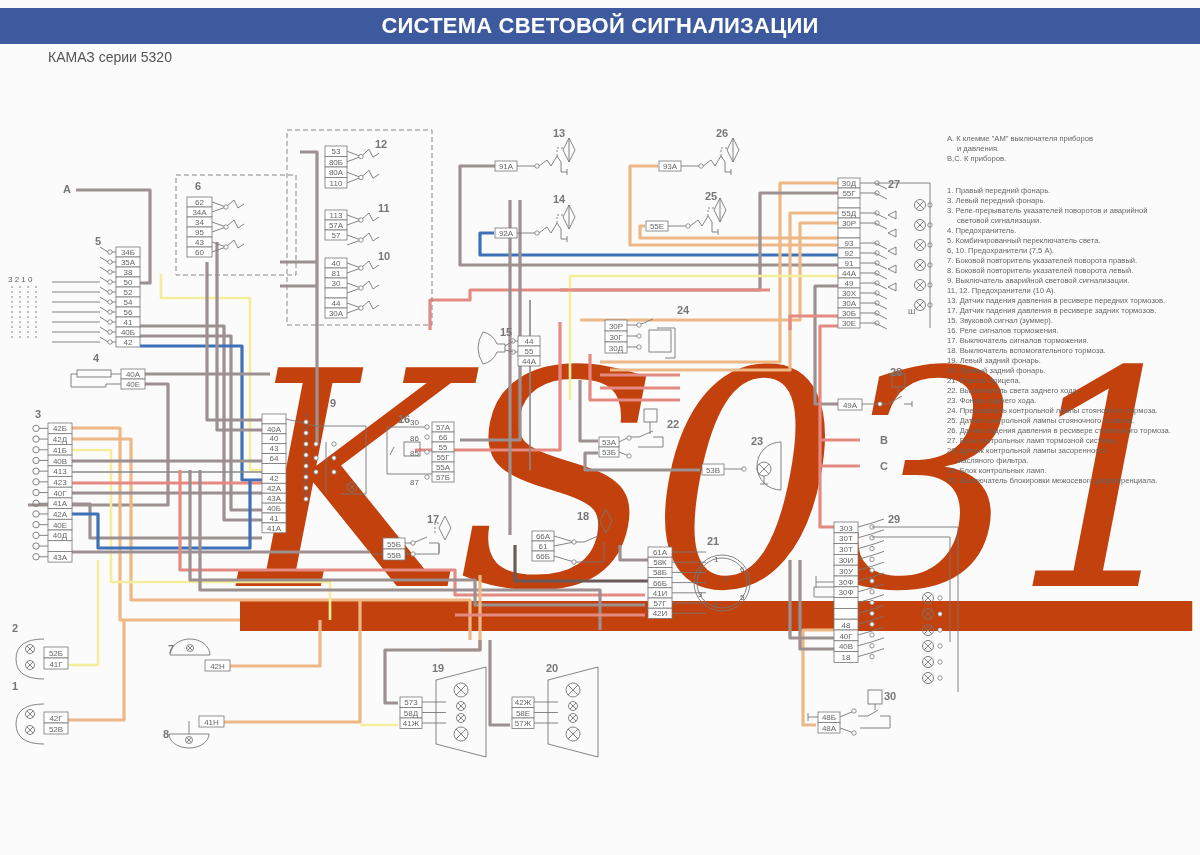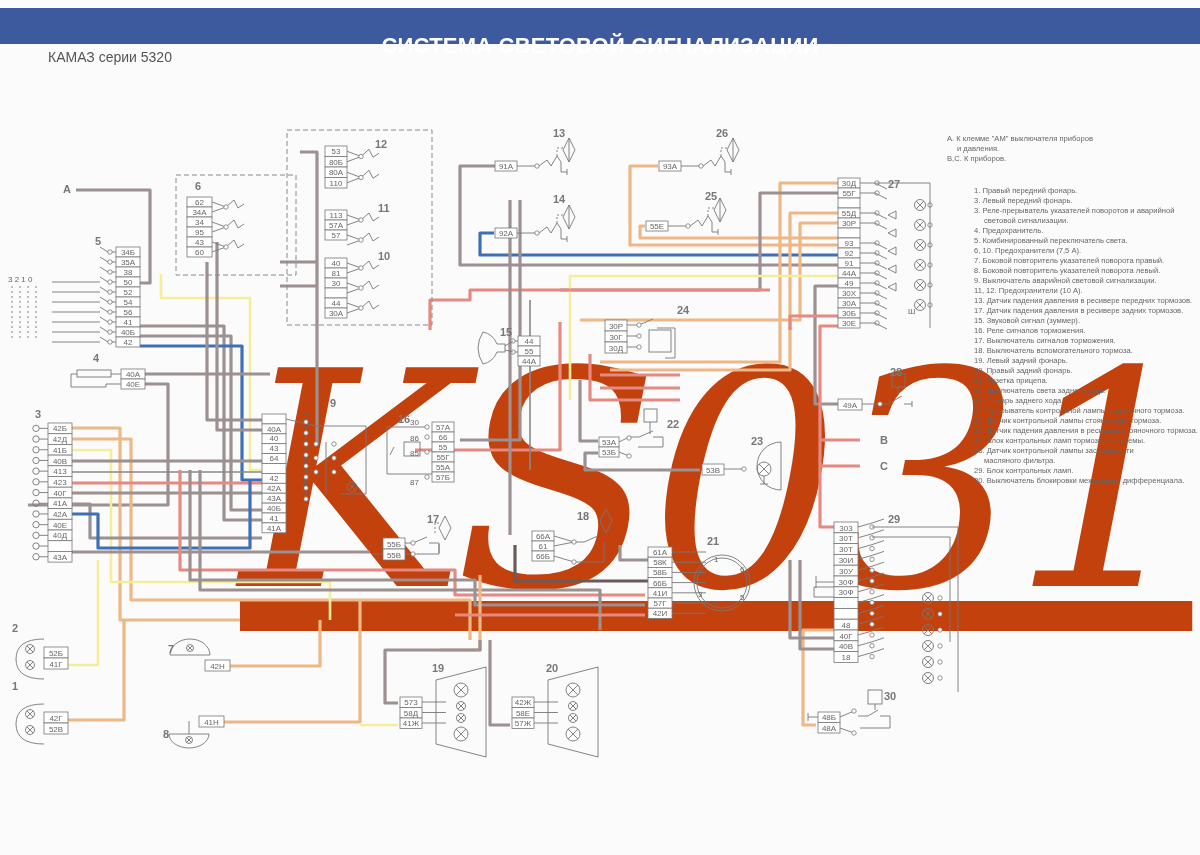--- a/index.html
+++ b/index.html
@@ -1,25 +1,25 @@
 <!DOCTYPE html>
 <html><head>
 <meta charset="utf-8">
 <style>
   html,body{margin:0;padding:0;background:#fbfbfb;}
   body{width:1200px;height:855px;position:relative;overflow:hidden;font-family:"Liberation Sans",sans-serif;color:#555;}
   .banner{position:absolute;left:0;top:8px;width:1200px;height:36px;background:#3e5a9e;}
-  .banner-title{position:absolute;left:0;width:1200px;top:8px;height:36px;line-height:36px;text-align:center;color:#fff;font-weight:bold;font-size:22px;letter-spacing:0.2px;font-family:"Liberation Sans",sans-serif;margin-top:20px;}
+  .banner-title{position:absolute;left:0;width:1200px;top:8px;height:36px;line-height:36px;text-align:center;color:#fff;font-weight:bold;font-size:22px;letter-spacing:0.2px;font-family:"Liberation Sans",sans-serif;}
   .subtitle{position:absolute;left:48px;top:49px;font-size:14px;color:#555;}
   .watermark{position:absolute;left:240px;top:308px;font-family:"DejaVu Serif",serif;font-style:italic;font-size:300px;color:#c2410c;letter-spacing:-10px;z-index:0;pointer-events:none;text-decoration:underline;}
   svg.schem{position:absolute;left:0;top:0;z-index:1;}
   .legend{position:absolute;left:947px;top:134px;width:252px;font-size:7.6px;line-height:10px;color:#666;z-index:2;}
   .legend .hdr div{white-space:nowrap;}
   .legend .items{margin-top:22px;}
-  .legend .items div{white-space:nowrap;margin-left:27px;}
+  .legend .items div{white-space:nowrap;}
   .legend .ind{padding-left:10px;}
   text{font-family:"Liberation Sans",sans-serif;}
   .pin{fill:#fff;stroke:#777;stroke-width:0.8;}
   .pt{font-size:8px;fill:#666;}
   .num{font-size:11px;font-weight:bold;fill:#777;}
   .w{fill:none;stroke-linejoin:round;}
   .gr{stroke:#9c9090;stroke-width:3.2;}
   .gr2{stroke:#888;stroke-width:1.6;}
   .bl{stroke:#3e70b8;stroke-width:3.2;}
   .rd{stroke:#e48a82;stroke-width:3.2;}

